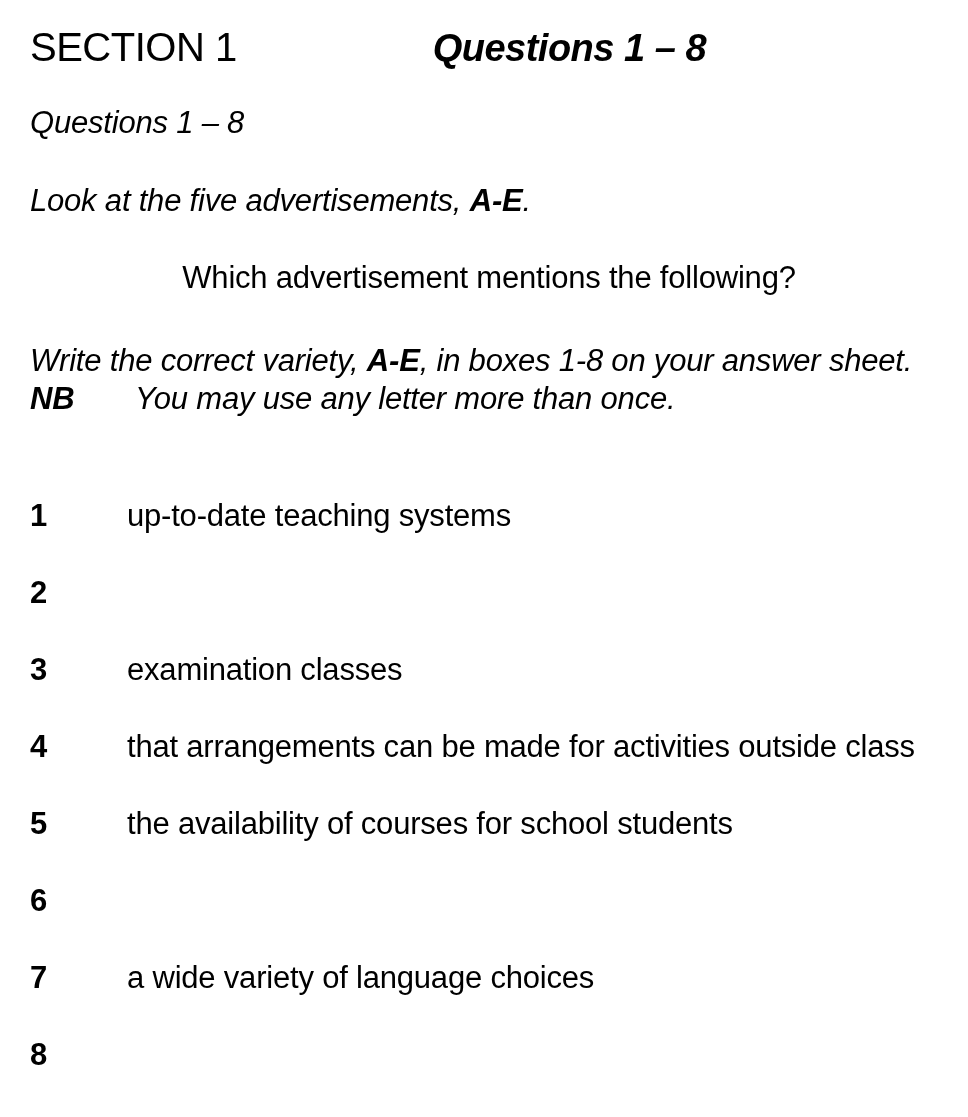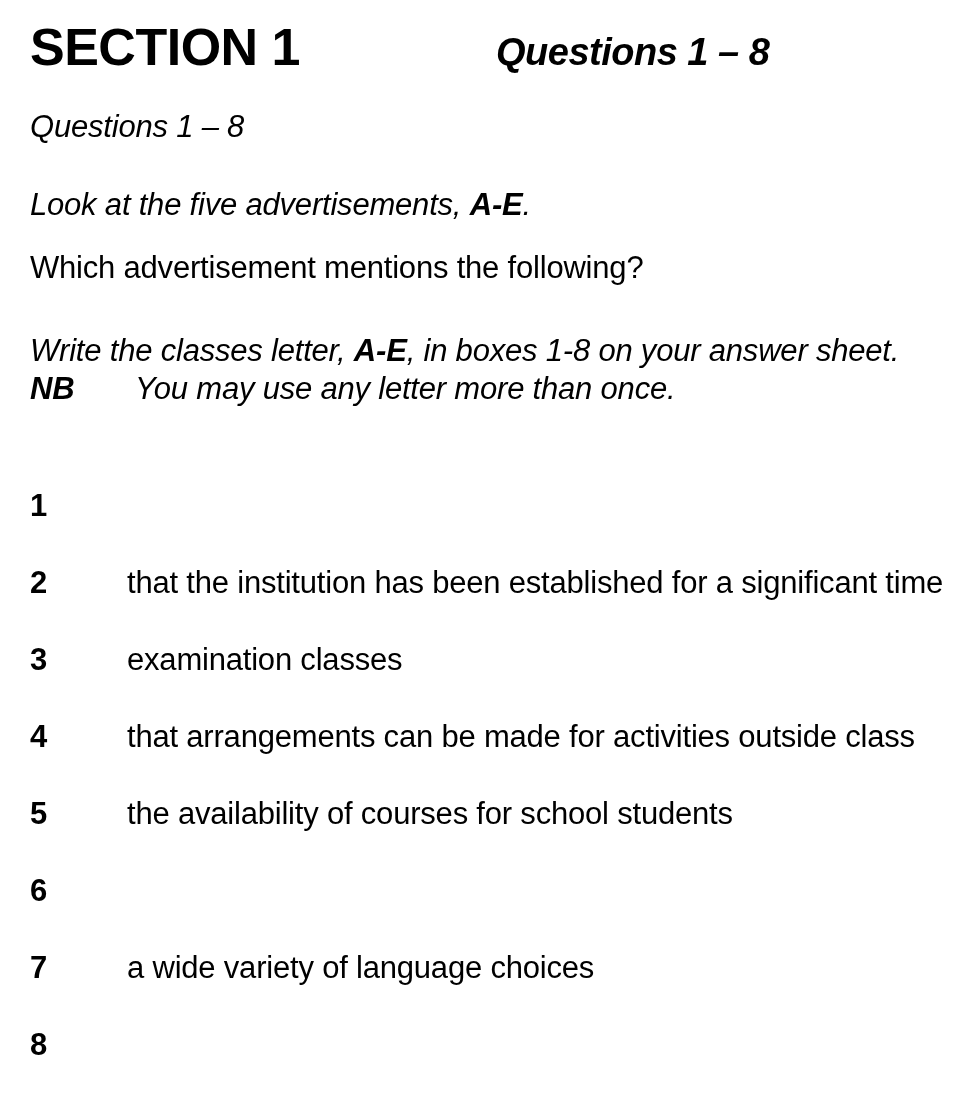--- a/index.html
+++ b/index.html
@@ -18,42 +18,42 @@
     padding: 26px 20px 0 30px;
     overflow: hidden;
   }
   .header-row {
     display: flex;
     align-items: baseline;
     line-height: 42px;
     white-space: nowrap;
   }
   .section-title {
-    font-size: 52px;
-    font-weight: bold;
+    font-size: 40px;
+    font-weight: normal;
     letter-spacing: -0.5px;
   }
   .header-range {
     font-size: 38px;
     font-weight: bold;
     font-style: italic;
     margin-left: 196px;
     letter-spacing: -0.5px;
   }
   p {
     margin: 0;
     font-size: 31px;
     line-height: 38px;
     letter-spacing: -0.2px;
   }
   .italic { font-style: italic; }
   .bold-italic { font-weight: bold; }
   .subtitle   { margin-top: 35px; }
   .look-line  { margin-top: 40px; }
-  .which-line { margin-top: 25px; }
+  .which-line { margin-top: 39px; text-align: center; }
   .write-line { margin-top: 45px; }
   .nb-line    { margin-top: 0; }
   .nb-label {
     display: inline-block;
     width: 105px;
     font-weight: bold;
   }
   .question-list {
     margin-top: 79px;
   }
@@ -81,31 +81,31 @@
     <span class="section-title">SECTION 1</span>
     <span class="header-range">Questions 1 – 8</span>
   </div>
 
   <p class="italic subtitle">Questions 1 – 8</p>
 
   <p class="italic look-line"><span>Look at the five advertisements, </span><span class="bold-italic">A-E</span><span>.</span></p>
 
   <p class="which-line">Which advertisement mentions the following?</p>
 
-  <p class="italic write-line"><span>Write the classes letter, </span><span class="bold-italic">A-E</span><span>, in boxes 1-8 on your answer sheet.</span></p>
+  <p class="italic write-line"><span>Write the correct variety, </span><span class="bold-italic">A-E</span><span>, in boxes 1-8 on your answer sheet.</span></p>
 
   <p class="italic nb-line"><span class="nb-label">NB</span><span>You may use any letter more than once.</span></p>
 
   <div class="question-list">
     <div class="question-row">
       <span class="question-number">1</span>
+      <span class="question-text">up-to-date teaching systems</span>
     </div>
     <div class="question-row">
       <span class="question-number">2</span>
-      <span class="question-text">that the institution has been established for a significant time</span>
     </div>
     <div class="question-row">
       <span class="question-number">3</span>
       <span class="question-text">examination classes</span>
     </div>
     <div class="question-row">
       <span class="question-number">4</span>
       <span class="question-text">that arrangements can be made for activities outside class</span>
     </div>
     <div class="question-row">

